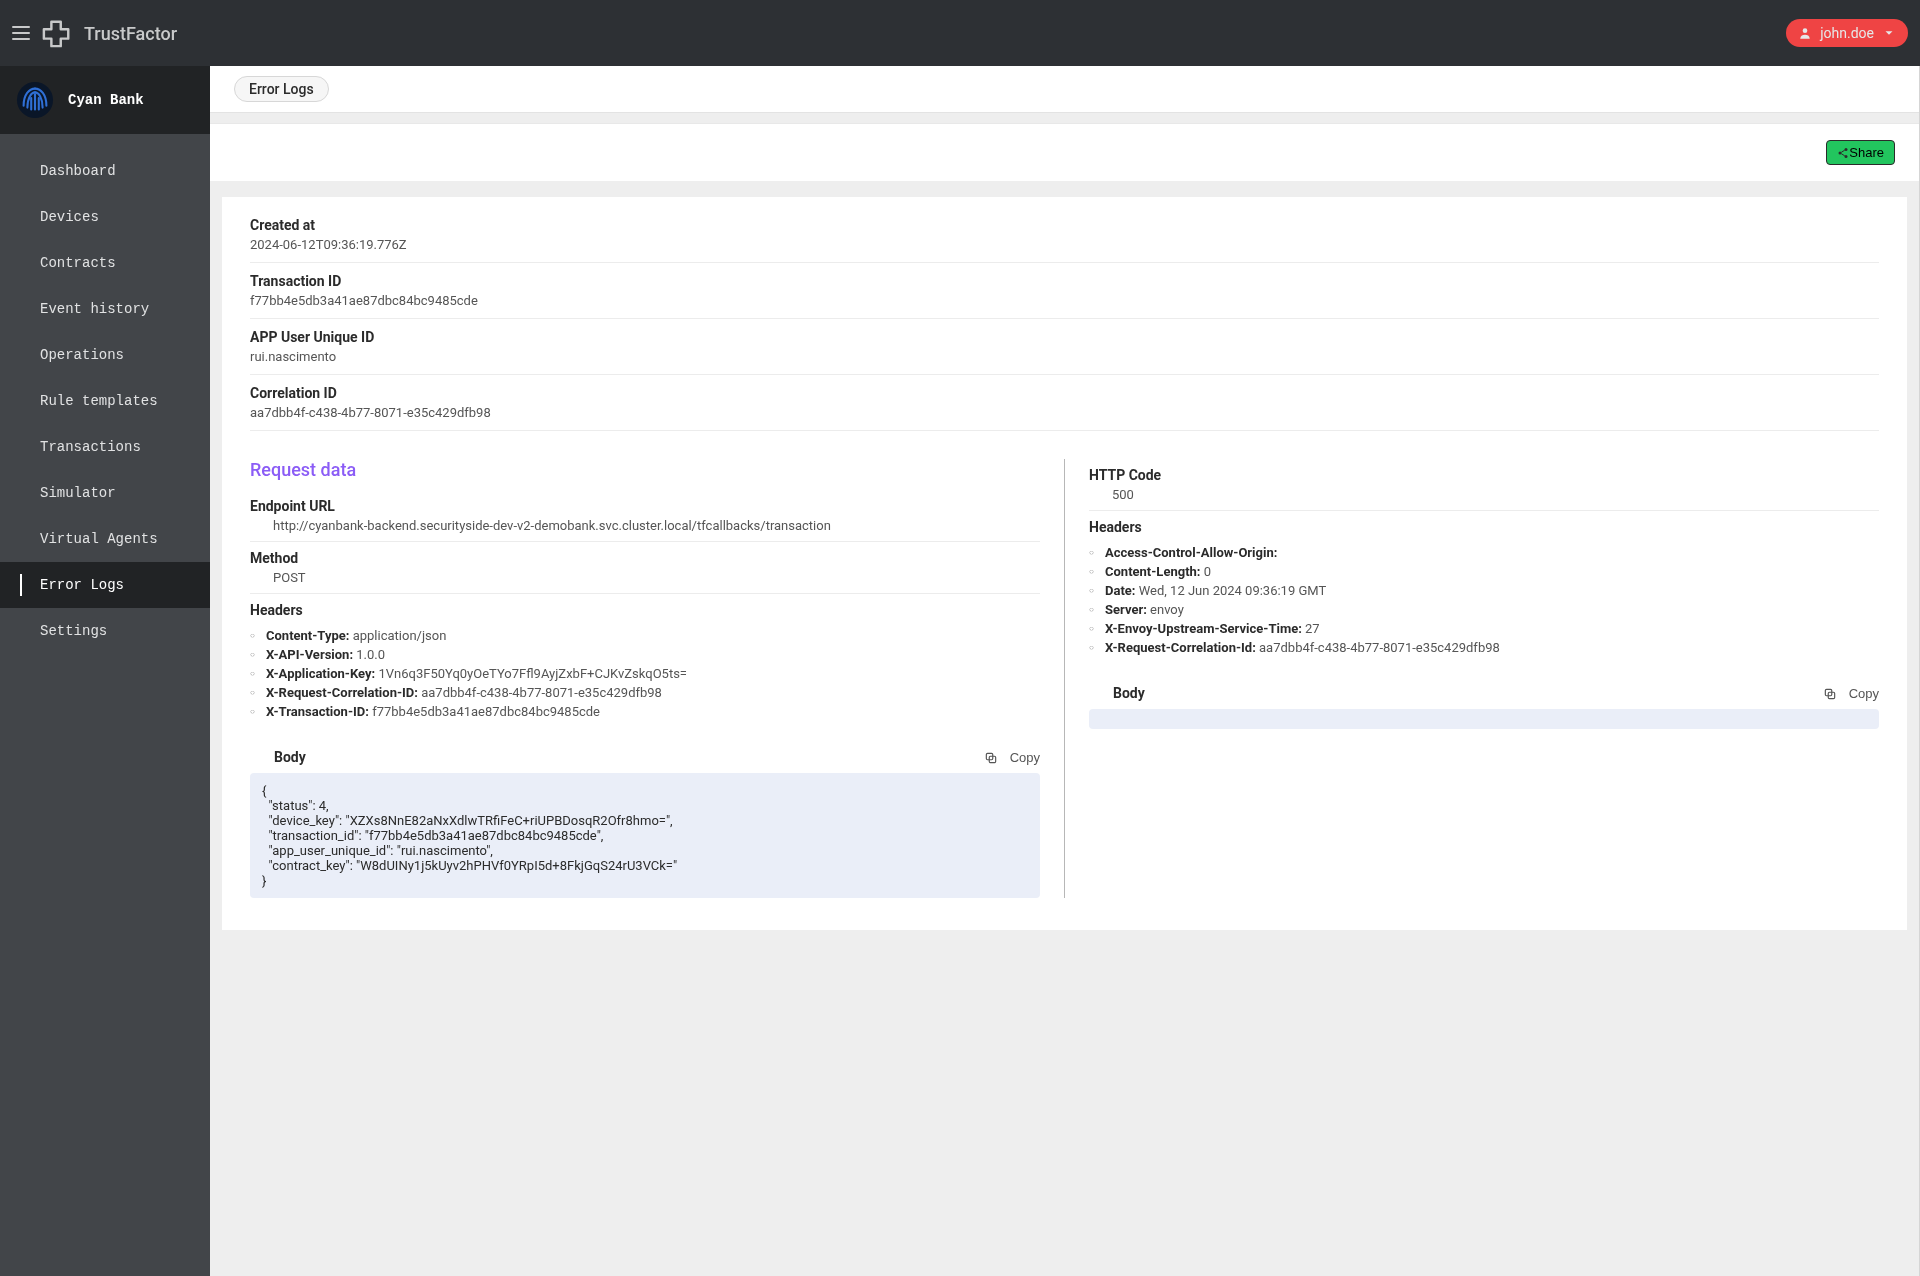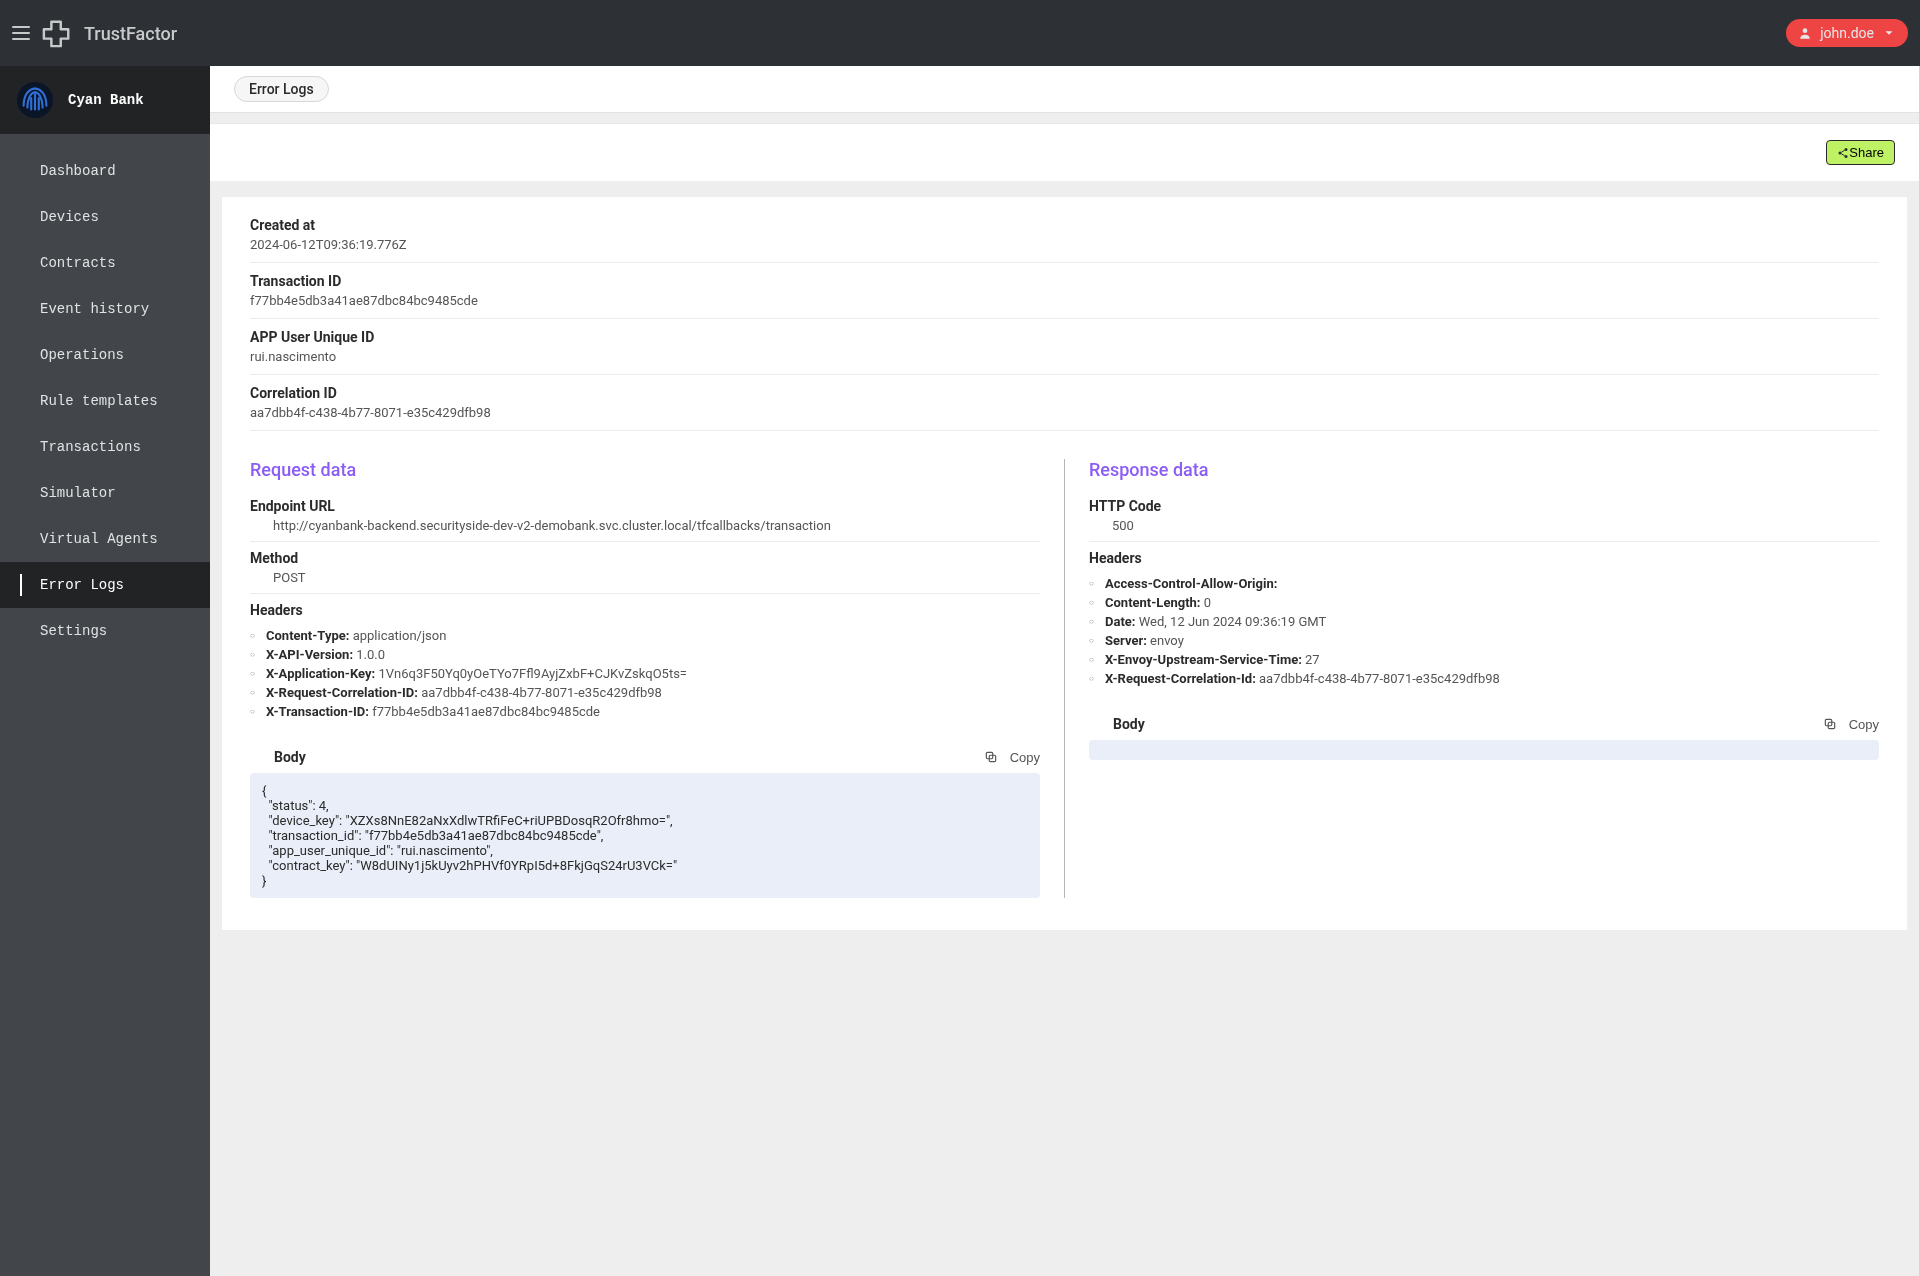--- a/index.html
+++ b/index.html
@@ -114,21 +114,21 @@
 
   .toolbar-panel {
     background:#fff;
     margin: 0;
     padding: 16px 24px;
     display:flex; justify-content:flex-end;
     border-top:1px solid #e8e8e8;
   }
   .share-btn {
     border:1px solid #2b2b2b;
-    background:#bef264;
+    background:#22c55e;
     border-radius:4px;
     padding: 4px 10px;
     font-size:13px;
     display:flex; align-items:center; gap:0;
     cursor:pointer;
   }
   .share-btn svg { width:12px; height:12px; }
 
   .content-card {
     background:#fff;
@@ -170,21 +170,21 @@
     position:absolute; left:-16px; top:5px;
     color:#888;
   }
   .headers-list li .hk { font-weight:700; color:#2b2b2b; }
 
   .body-block { margin-top: 20px; }
   .body-header { display:flex; align-items:center; justify-content:space-between; margin-bottom:8px;padding-left:24px; }
   .body-title { font-weight:700; font-size:14px; color:#2b2b2b; }
   .copy-btn {
     border:none; background:none; color:#555; font-size:13px;
-    display:flex; align-items:flex-start; gap:12px; cursor:pointer;
+    display:flex; align-items:flex-end; gap:12px; cursor:pointer;
   }
   .copy-btn svg { width:14px; height:14px; }
 
   .body-pre {
     background:#eaeef8;
     border-radius:4px;
     padding: 10px 12px;
     font-family: inherit;
     font-size:13px;
     color:#2b2b2b;
@@ -336,21 +336,20 @@
   "status": 4,
   "device_key": "XZXs8NnE82aNxXdlwTRfiFeC+riUPBDosqR2Ofr8hmo=",
   "transaction_id": "f77bb4e5db3a41ae87dbc84bc9485cde",
   "app_user_unique_id": "rui.nascimento",
   "contract_key": "W8dUINy1j5kUyv2hPHVf0YRpI5d+8FkjGqS24rU3VCk="
 }</pre>
           </div>
         </div>
 
         <div class="col resp">
-          <div class="section-title">Response data</div>
 
           <div class="field-block">
             <div class="field-label">HTTP Code</div>
             <div class="field-value">500</div>
           </div>
           <div class="field-block no-border">
             <div class="field-label">Headers</div>
             <ul class="headers-list" id="resp-headers">
                 <li><span class="hk">Access-Control-Allow-Origin:</span><span> </span></li>
                 <li><span class="hk">Content-Length:</span><span> 0</span></li>

